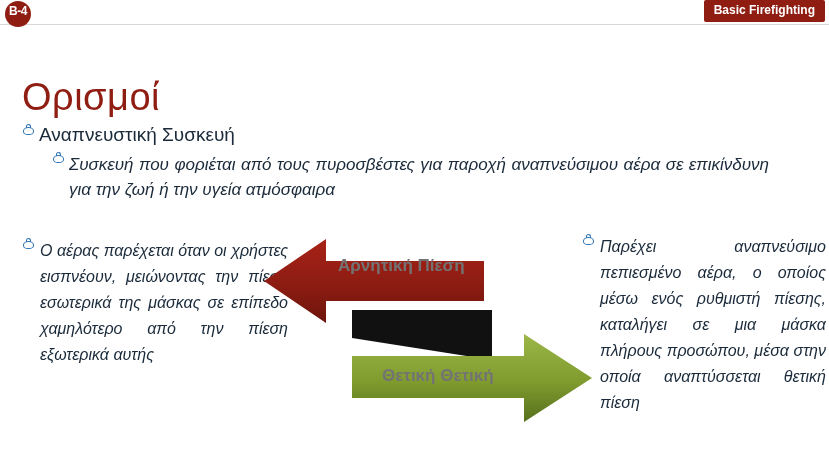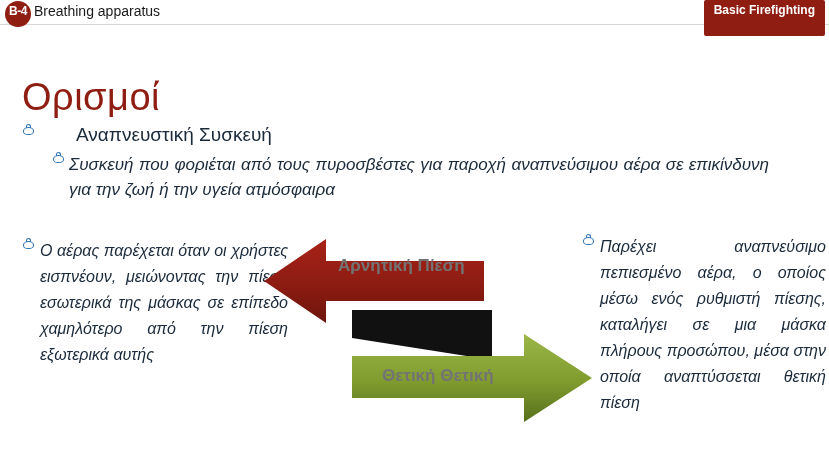--- a/index.html
+++ b/index.html
@@ -39,21 +39,21 @@
   }
   #header-title {
     position: absolute;
     left: 34px; top: 3px;
     font-size: 14px;
     color: #1a1a1a;
   }
   #brand-tag {
     position: absolute;
     right: 4px; top: 0px;
-    height: 36px;
+    height: 22px;
     background: #8f1d12;
     color: #ffffff;
     font-size: 12px;
     font-weight: bold;
     line-height: 20px;
     padding: 0 10px;
     border-radius: 2px;
   }
 
   
@@ -93,21 +93,20 @@
     border-radius: 3px 3px 0 0;
     box-sizing: border-box;
   }
 
   
   #level1-line {
     position: absolute;
     left: 22px; top: 124px;
     display: flex;
     align-items: flex-start;
-    gap: 37px;
   }
   #level1-text {
     font-size: 19px;
     color: #1a2a3a;
     margin-left: 4px;
     line-height: 22px;
   }
 
   
   #level2-line {
@@ -173,21 +172,20 @@
     position: absolute;
     left: 352px; top: 310px;
     width: 140px; height: 50px;
   }
 </style>
 </head>
 <body>
 
 <div id="slide-header">
   <div id="header-badge">B-4</div>
-  <div id="header-title">Breathing apparatus</div>
   <div id="brand-tag">Basic Firefighting</div>
 </div>
 
 <div id="slide-title">Ορισμοί</div>
 
 <div id="level1-line">
   <span class="bullet-icon"></span>
   <span id="level1-text">Αναπνευστική Συσκευή</span>
 </div>
 

